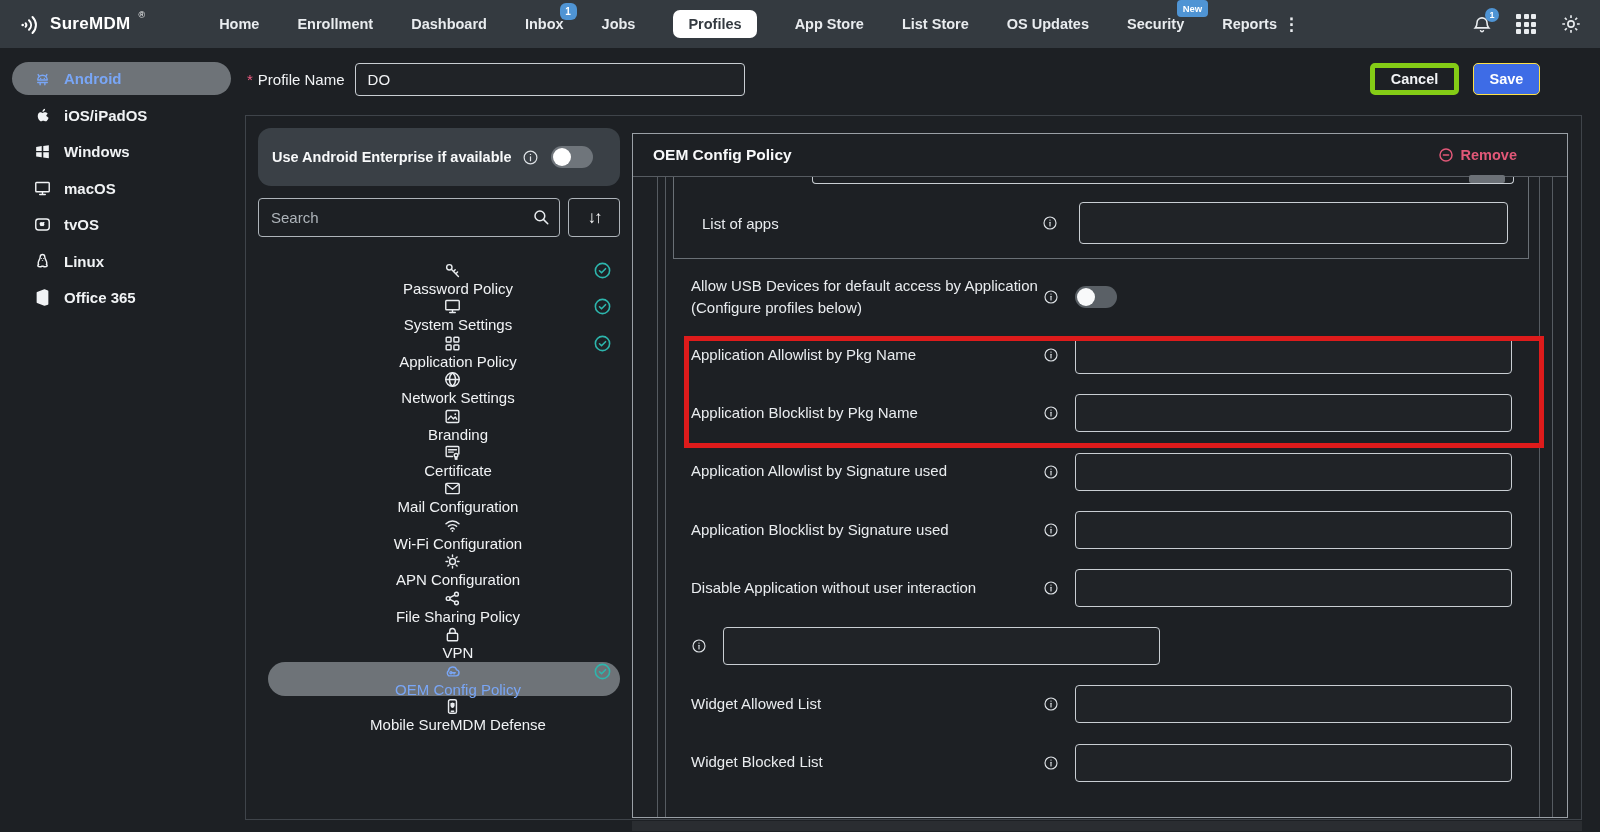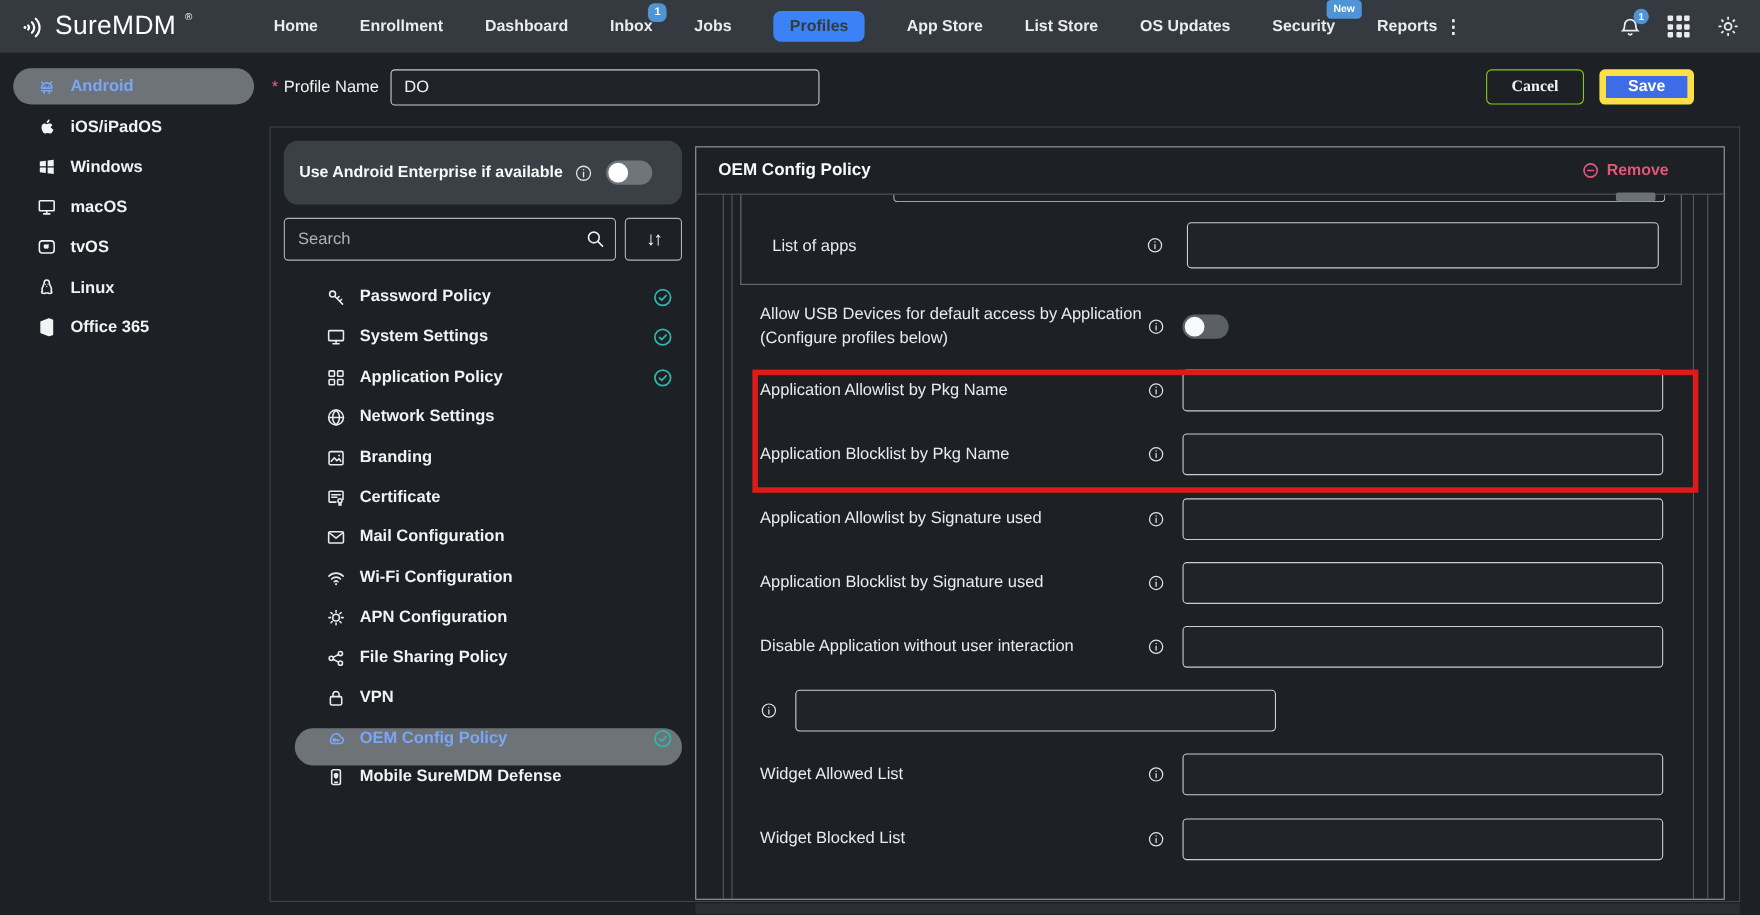--- a/index.html
+++ b/index.html
@@ -3,47 +3,47 @@
 <meta charset="utf-8">
 <style>
   * { margin:0; padding:0; box-sizing:border-box; }
   html,body { width:1600px; height:832px; overflow:hidden; }
   body { font-family:"Liberation Sans", sans-serif; background:#1d2024; color:#eceef0; position:relative; }
 
   
   .topnav { position:absolute; left:0; top:0; width:1600px; height:48px; background:#343a40;
             display:flex; align-items:center; padding:0 18px; z-index:20; }
   .brand { display:flex; align-items:flex-start; gap:8px; color:#fff; }
-  .brand-text { font-size:24px; font-weight:normal; letter-spacing:.3px; line-height:46px; }
+  .brand-text { font-size:17px; font-weight:bold; letter-spacing:.3px; line-height:46px; }
   .brand-reg { font-size:9px; margin-top:9px; }
   .nav-items { display:flex; align-items:center; gap:38px; margin-left:74px; }
   .nav-item { position:relative; font-size:14.5px; font-weight:bold; color:#e9ecef; cursor:pointer; white-space:nowrap; }
-  .nav-item.active { background:#3b82f6; color:#343a40; padding:6px 15px; border-radius:7px; }
+  .nav-item.active { background:#ffffff; color:#343a40; padding:6px 15px; border-radius:7px; }
   .nav-badge { position:absolute; top:-13px; right:-13px; background:#4f94d4; color:#fff;
                font-size:10px; font-weight:bold; width:17px; height:17px; border-radius:6px;
                display:flex; align-items:center; justify-content:center; }
   .nav-tag { position:absolute; top:-16px; right:-24px; background:#4f94d4; color:#fff;
              font-size:9.5px; font-weight:bold; padding:3px 6px; border-radius:4px; }
   .nav-kebab { font-size:17px; font-weight:bold; color:#e9ecef; margin-left:6px; cursor:pointer; }
   .nav-right { margin-left:auto; display:flex; align-items:center; gap:24px; }
   .icon-btn { position:relative; cursor:pointer; display:flex; align-items:center; }
   .bell-badge { position:absolute; top:-6px; right:-7px; background:#4f94d4; color:#fff; font-size:9px;
                 font-weight:bold; width:14px; height:14px; border-radius:50%; display:flex; align-items:center; justify-content:center; }
   .grid-icon { display:grid; grid-template-columns:repeat(3,5px); grid-gap:2.5px; }
   .grid-icon i { width:5px; height:5px; background:#e9ecef; border-radius:1px; }
 
   
   .profilebar { position:absolute; left:0; top:48px; width:1600px; height:62px; display:flex; align-items:center; }
   .req-star { color:#ef5b82; font-size:15px; margin-left:247px; margin-right:5px; }
   .pn-label { font-size:15px; color:#f1f3f5; }
   .pn-input { margin-left:10px; width:390px; height:33px; background:#202327; border:1px solid #c9ced3;
               border-radius:4px; color:#f1f3f5; font-size:15px; padding:0 12px; font-family:inherit; }
   .btn { height:32px; border-radius:5px; font-size:14.5px; font-weight:bold; font-family:inherit; cursor:pointer; }
-  .btn-cancel { margin-left:auto; width:89px; background:transparent; border:1px solid #84cc16; color:#f1f3f5;font-family:Liberation Serif, serif; }
-  .btn-save { margin-left:14px; margin-right:60px; width:86px; background:#3e6ce6; border:6px solid #fde047; color:#fff; }
+  .btn-cancel { margin-left:auto; width:89px; background:transparent; border:5px solid #84cc16; color:#f1f3f5; }
+  .btn-save { margin-left:14px; margin-right:60px; width:67px; background:#3e6ce6; border:1px solid #fde047; color:#fff; }
 
   
   .platforms { position:absolute; left:0; top:60px; width:245px; }
   .platform { display:flex; align-items:center; height:36.5px; padding-left:33px; cursor:pointer;
               font-size:15px; font-weight:bold; color:#f1f3f5; }
   .platform .p-icon { width:19px; height:19px; margin-right:12px; display:flex; align-items:center; }
   .platform.selected { background:#6e7378; border-radius:18px; margin:2px 14px 2px 12px; height:33px;
                        padding-left:21px; color:#79a6f6; }
   .platform.selected .p-icon { color:#79a6f6; }
 
@@ -62,22 +62,22 @@
   .ent-box .toggle { margin-left:12px; }
   .search-row { margin-top:12px; display:flex; gap:8px; }
   .search-wrap { position:relative; flex:1; }
   .search-input { width:100%; height:39px; background:transparent; border:1px solid #aeb4ba; border-radius:4px;
                   color:#f1f3f5; font-size:15px; padding:0 36px 0 12px; font-family:inherit; }
   .search-input::placeholder { color:#aeb4ba; }
   .search-ico { position:absolute; right:10px; top:10px; }
   .sort-btn { width:52px; height:39px; border:1px solid #aeb4ba; border-radius:4px; background:transparent;
               color:#fff; font-size:17px; font-weight:bold; cursor:pointer; letter-spacing:-2px; }
   .policy-list { margin-top:24px; }
-  .policy-item { display:flex; align-items:flex-start; height:36.4px; padding-left:38px; cursor:pointer;
-                 font-size:15px; font-weight:bold; color:#f1f3f5; position:relative; }
+  .policy-item { display:flex; align-items:center; height:36.4px; padding-left:38px; cursor:pointer;
+                 font-size:15px; font-weight:normal; color:#f1f3f5; position:relative;flex-direction:column; }
   .policy-item .p-icon { width:19px; height:19px; margin-right:12px; color:#e9ecef; display:flex; align-items:center; }
   .policy-item .chk { position:absolute; right:8px; color:#2db6ad; display:flex; }
   .policy-item.selected { background:#6e7378; border-radius:17px; margin:1px 0 1px 10px; height:34px;
                           padding-left:28px; color:#79a6f6; }
   .policy-item.selected .p-icon { color:#79a6f6; }
 
   
   .config-panel { position:absolute; left:632px; top:133px; width:936px; height:685px;
                   border:1px solid #9aa0a6; background:#1d2024; }
   .cp-header { height:43px; display:flex; align-items:center; padding:0 20px; border-bottom:1px solid #565b61; }

